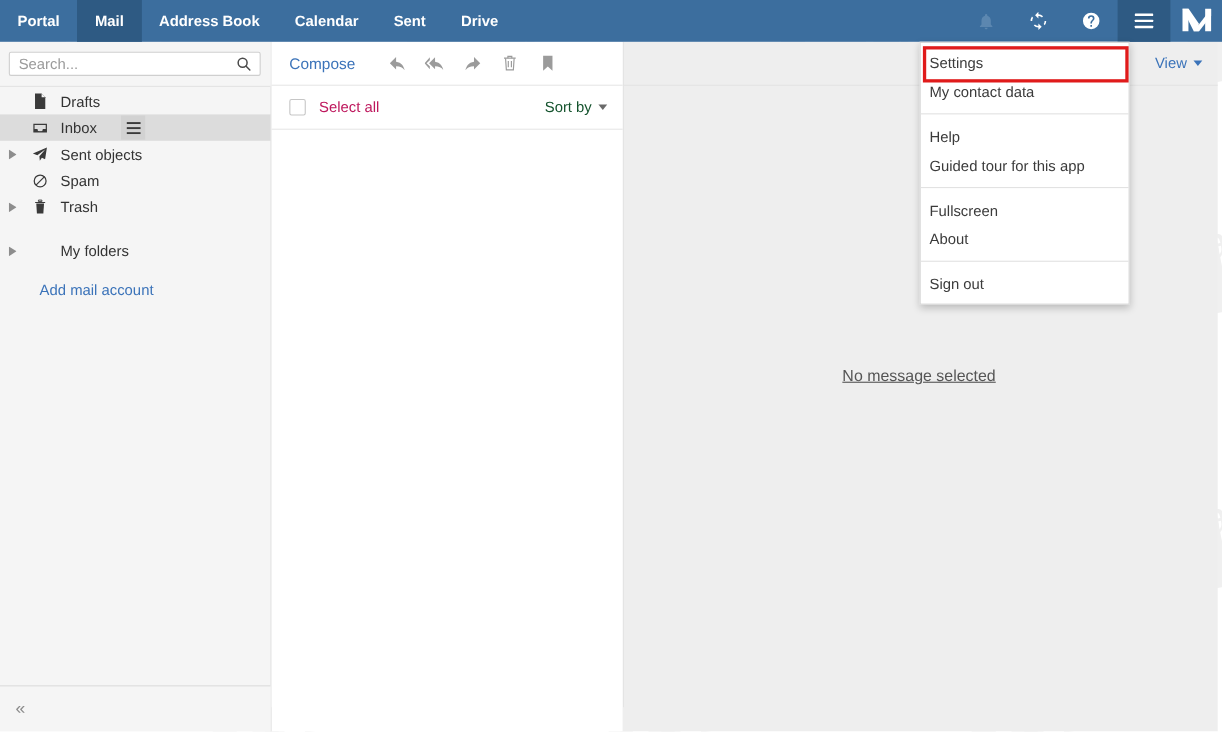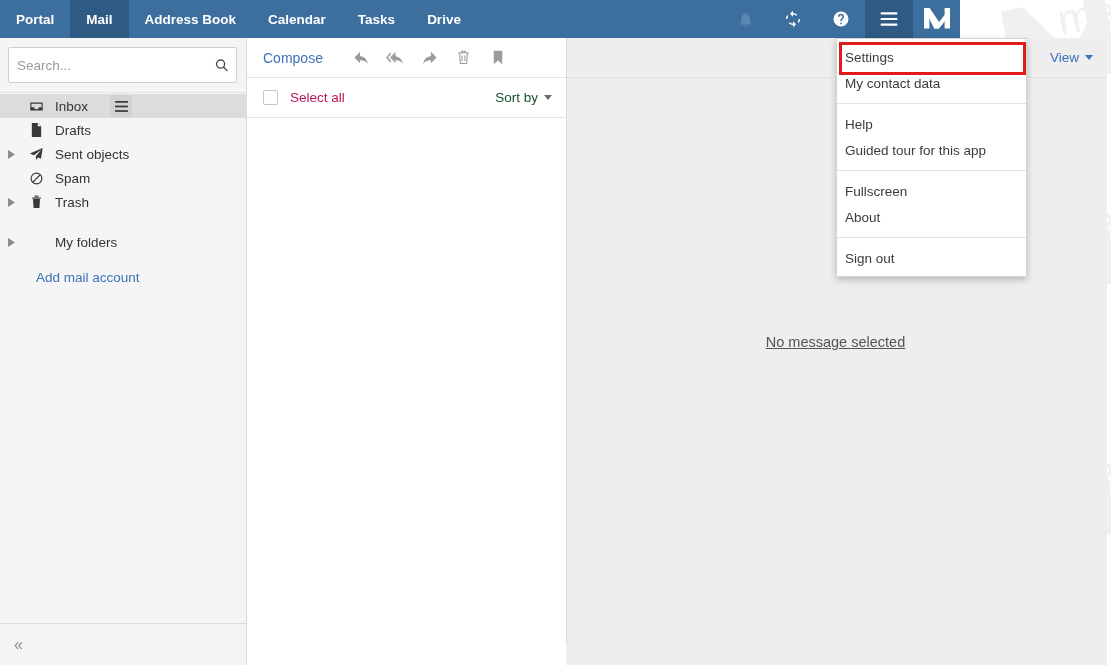--- a/index.html
+++ b/index.html
@@ -40,21 +40,21 @@
     line-height: 36px;
     font-weight: 400;
     color: #f0f0f0;
     letter-spacing: 0px;
     white-space: nowrap;
   }
 
   
   .topbar {
     position: absolute; left: 0; top: 0;
-    width: 960px; height: 38px;
+    width: 1111px; height: 38px;
     background: #3c6e9e;
     z-index: 30;
     display: flex;
     align-items: stretch;
   }
   .nav-tabs { display: flex; align-items: stretch; }
   .nav-tab {
     display: flex; align-items: center;
     padding: 0 16px;
     color: #ffffff;
@@ -87,21 +87,21 @@
     border-right: 1px solid #dadada;
     z-index: 10;
   }
   .search-wrap {
     padding: 9px 9px 9px 8px;
     background: #f5f5f5;
     border-bottom: 1px solid #e3e3e3;
   }
   .search-box {
     position: relative;
-    height: 36px;
+    height: 22px;
     background: #ffffff;
     border: 1px solid #cfcfcf;
     border-radius: 2px;
     display: flex; align-items: center;
   }
   .search-box input {
     flex: 1;
     border: 0; outline: 0;
     font-size: 13.5px;
     font-family: "Liberation Sans", sans-serif;
@@ -457,21 +457,21 @@
         <div class="wm-txt">master</div>
       </div>
     </div>
 
   <div class="topbar">
     <div class="nav-tabs" id="nav-tabs">
         <div class="nav-tab">Portal</div>
         <div class="nav-tab active">Mail</div>
         <div class="nav-tab">Address Book</div>
         <div class="nav-tab">Calendar</div>
-        <div class="nav-tab">Tasks</div>
+        <div class="nav-tab">Sent</div>
         <div class="nav-tab">Drive</div>
       </div>
     <div class="topbar-spacer"></div>
     <div class="topbar-icons">
 
       <div class="tb-icon dim" title="Notifications">
         <svg width="17" height="17" viewBox="0 0 24 24" fill="currentColor" aria-hidden="true">
           <path d="M12 22c1.1 0 2-.9 2-2h-4c0 1.1.9 2 2 2zm6-6v-5c0-3.07-1.64-5.64-4.5-6.32V4a1.5 1.5 0 0 0-3 0v.68C7.63 5.36 6 7.92 6 11v5l-2 2v1h16v-1l-2-2z"></path>
         </svg>
       </div>
@@ -516,46 +516,46 @@
         <span class="search-ico">
           <svg width="15" height="15" viewBox="0 0 24 24" fill="none" stroke="currentColor" stroke-width="2.2" aria-hidden="true">
             <circle cx="10.5" cy="10.5" r="6.5"></circle>
             <line x1="15.6" y1="15.6" x2="21" y2="21" stroke-linecap="round"></line>
           </svg>
         </span>
       </div>
     </div>
 
     <div class="folder-list" id="folder-list">
+        <div class="folder-row">
+          <span class="fr-arrow"></span>
+          <span class="fr-icon">
+            <svg width="13" height="16" viewBox="0 0 18 24" fill="currentColor">
+              <path d="M2 1.5h9l5 5v16H2z"></path>
+              <path d="M11 1.5v5h5" fill="#f5f5f5"></path>
+            </svg>
+          </span>
+          <span class="fr-label">Drafts</span>
+        </div>
         <div class="folder-row selected">
           <span class="fr-arrow"></span>
           <span class="fr-icon">
             <svg width="15" height="15" viewBox="0 0 24 24" fill="currentColor">
               <path d="M3 6.5h18v11H3z" fill="none" stroke="currentColor" stroke-width="1.8"></path>
               <path d="M3 13.2h5.2a3.8 3.8 0 0 0 7.6 0H21v4.3H3z"></path>
             </svg>
           </span>
           <span class="fr-label">Inbox</span>
           <span class="fr-menu">
             <svg width="13" height="11" viewBox="0 0 14 12" fill="currentColor">
               <rect x="0" y="0" width="14" height="1.9"></rect>
               <rect x="0" y="5" width="14" height="1.9"></rect>
               <rect x="0" y="10" width="14" height="1.9"></rect>
             </svg>
           </span>
-        </div>
-        <div class="folder-row">
-          <span class="fr-arrow"></span>
-          <span class="fr-icon">
-            <svg width="13" height="16" viewBox="0 0 18 24" fill="currentColor">
-              <path d="M2 1.5h9l5 5v16H2z"></path>
-              <path d="M11 1.5v5h5" fill="#f5f5f5"></path>
-            </svg>
-          </span>
-          <span class="fr-label">Drafts</span>
         </div>
         <div class="folder-row">
           <span class="fr-arrow">
             <svg width="7" height="9" viewBox="0 0 7 9" fill="currentColor">
               <path d="M0 0l7 4.5L0 9z"></path>
             </svg>
           </span>
           <span class="fr-icon">
             <svg width="16" height="16" viewBox="0 0 24 24" fill="currentColor">
               <path d="M22 3L2.8 11.4l6.1 2.3L20 5.6l-8.3 9.6.6 5.9 2.8-3.9 4.4 2z"></path>

